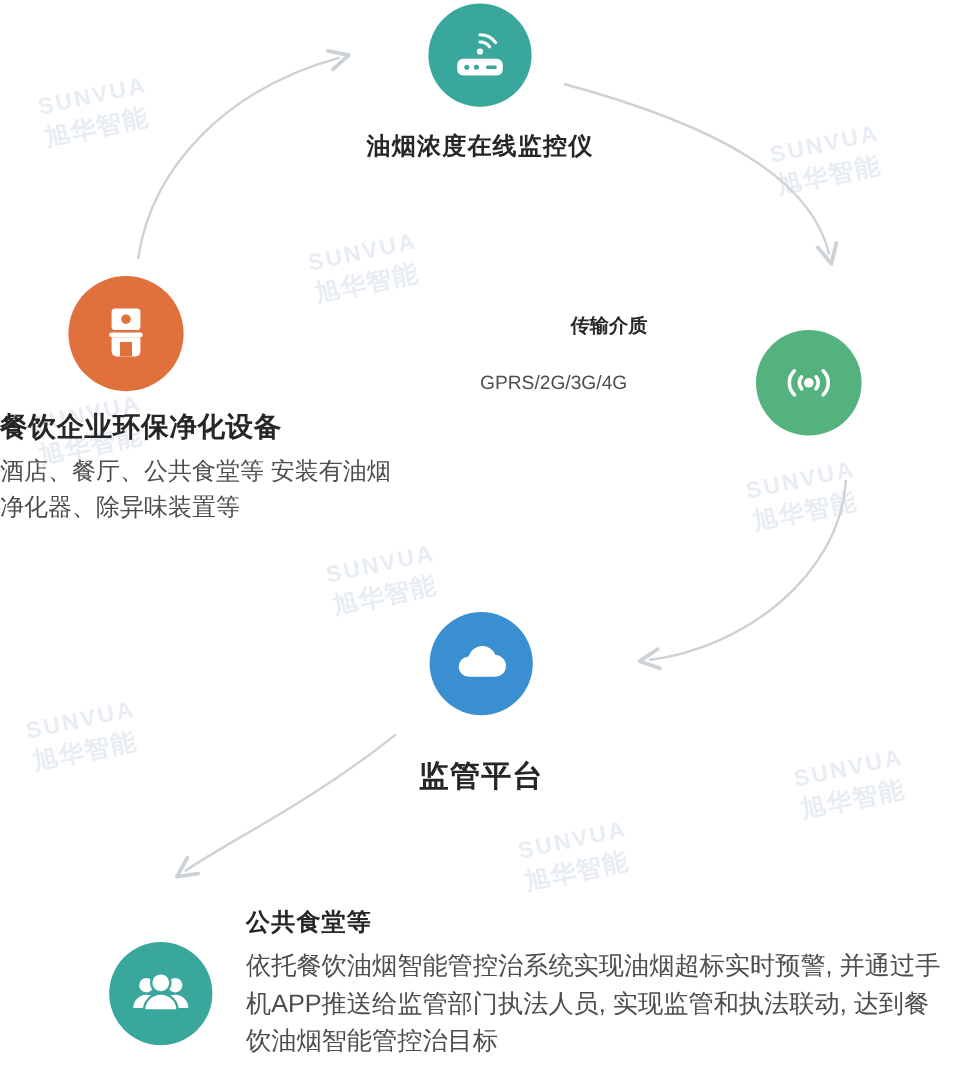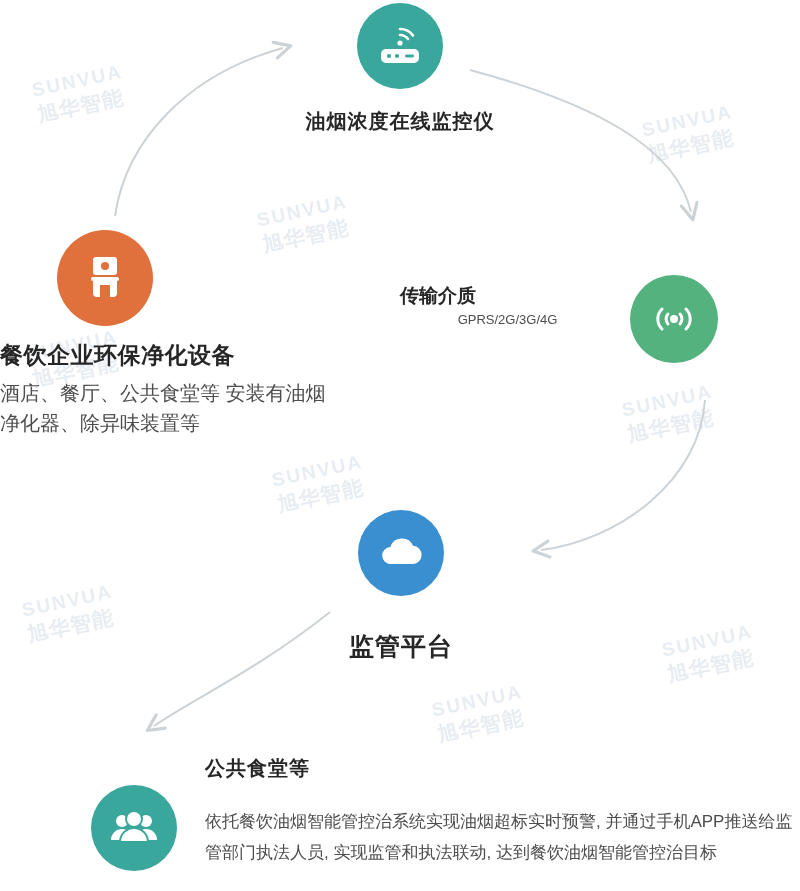--- a/index.html
+++ b/index.html
@@ -92,26 +92,26 @@
     position: absolute; left: 0; top: 148px; width: 345px;
     font-size: 20px; line-height: 30px;
   }
 
   #node-transmit { left: 400px; top: 255px; width: 400px; }
   #node-transmit .circle {
     position: absolute; left: 230px; top: 20px; width: 88px; height: 88px;
     background: #54b27e;
   }
   #node-transmit .node-title {
-    position: absolute; left: 0; top: 28px; width: 215px;
-    font-size: 19px;
+    position: absolute; left: 0; top: 7px; width: 215px;
+    text-align: center; font-size: 16px;
   }
   #node-transmit .node-desc {
     position: absolute; left: 0; top: 50px; width: 215px;
-    text-align: center; font-size: 13px; line-height: 29px;
+    font-size: 16px; line-height: 29px;
   }
 
   #node-platform { left: 230px; top: 510px; width: 420px; }
   #node-platform .circle {
     position: absolute; left: 128px; top: 0; width: 86px; height: 86px;
     background: #3a8fd0;
   }
   #node-platform .node-title {
     position: absolute; left: 0; top: 120px; width: 342px;
     text-align: center; font-size: 25px; letter-spacing: 1px;
@@ -120,21 +120,21 @@
   #node-dept { left: 80px; top: 755px; width: 720px; }
   #node-dept .circle {
     position: absolute; left: 11px; top: 30px; width: 86px; height: 86px;
     background: #3aa79c;
   }
   #node-dept .node-title {
     position: absolute; left: 125px; top: 0px; font-size: 20px; letter-spacing: 1px;
   }
   #node-dept .node-desc {
     position: absolute; left: 125px; top: 35px; width: 590px;
-    font-size: 17px; line-height: 31px; margin-top: 16px;
+    font-size: 21px; line-height: 31px;
   }
   svg.icon { display: block; }
 </style>
 </head>
 <body>
 
 <div id="stage">
 
   <div class="layer">
     <div class="wm" style="left:30px; top:80px;">

